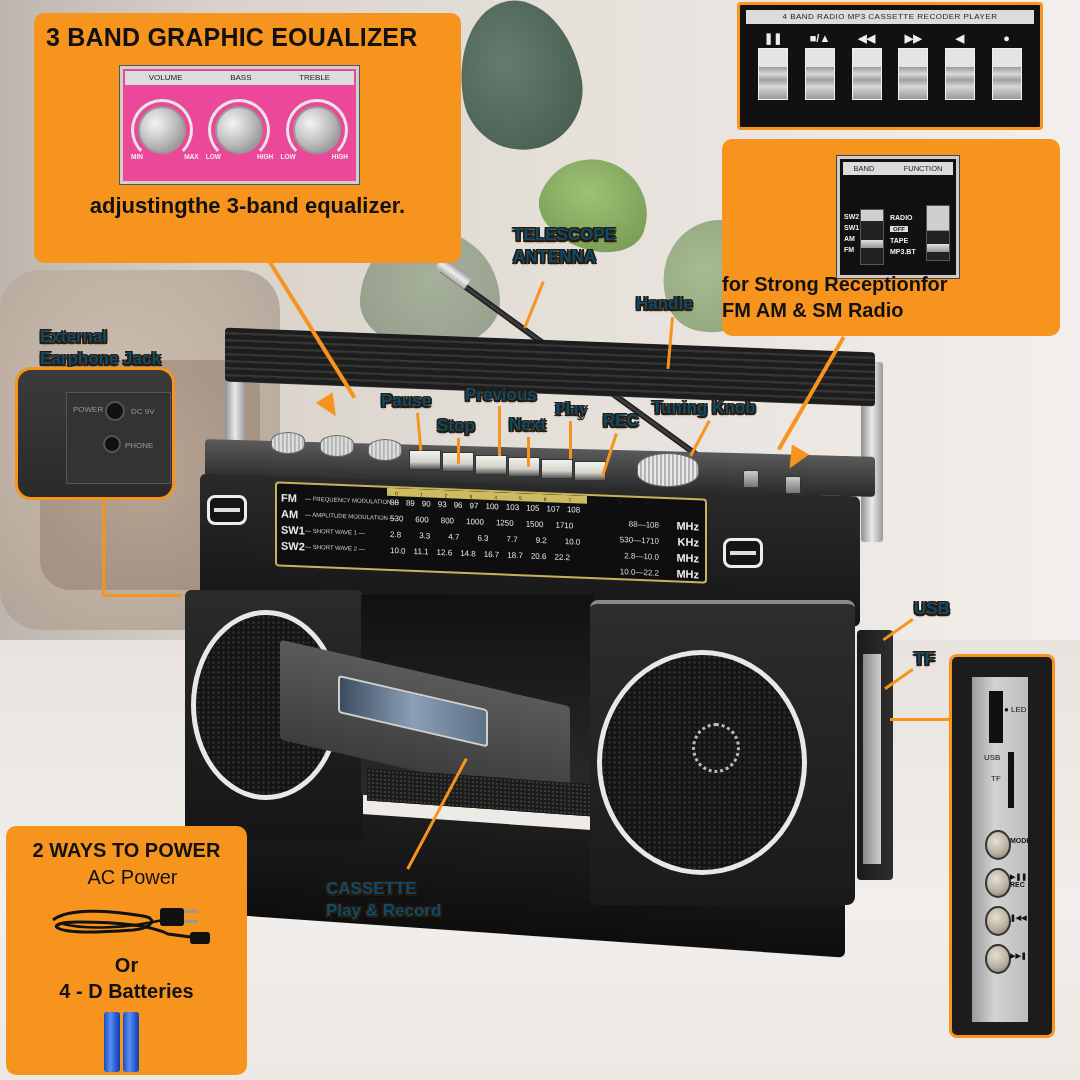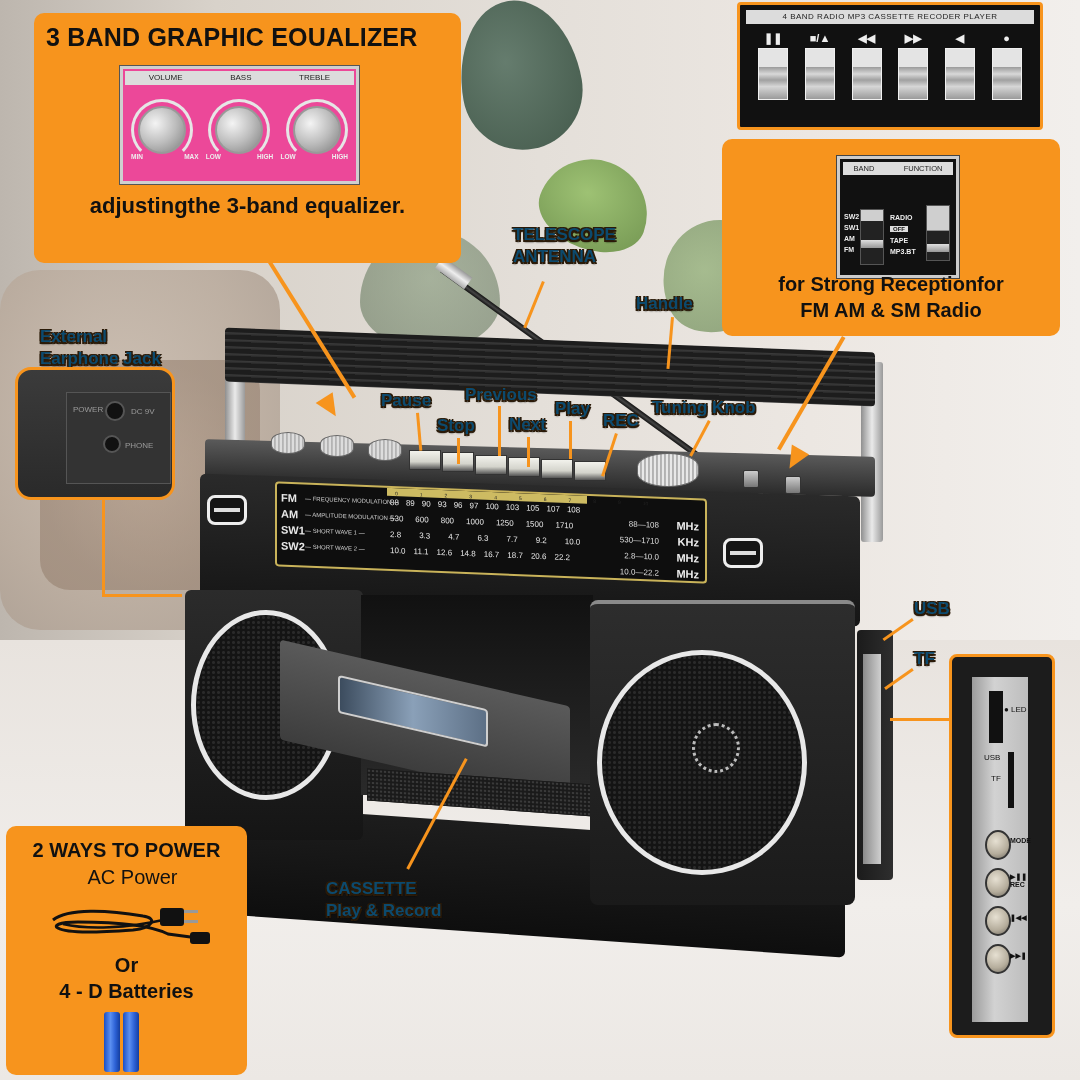--- a/index.html
+++ b/index.html
@@ -47,21 +47,21 @@
   .cp-btn { width: 30px; height: 52px; background: linear-gradient(180deg, #e4e4e4 0%, #e4e4e4 35%, #9a9a9a 36%, #d8d8d8 50%, #a0a0a0 62%, #d6d6d6 75%, #9a9a9a 100%); border: 1px solid #f0f0f0; }
 
   .band-box { left: 722px; top: 139px; width: 338px; height: 197px; }
   .band-panel { position: absolute; left: 115px; top: 17px; width: 122px; height: 122px; background: #111; border: 3px solid #ccc; outline: 1px solid #444; }
   .band-labels { display: flex; justify-content: space-around; height: 13px; background: #dcdcdc; color: #222; font-size: 7.5px; line-height: 13px; margin: 3px; gap: 8px; }
   .band-left { position: absolute; left: 4px; top: 52px; font-size: 7px; color: #eee; font-weight: bold; line-height: 11px; }
   .band-right { position: absolute; left: 50px; top: 53px; font-size: 7px; color: #eee; font-weight: bold; line-height: 11px; }
   .band-right .off { background: #ddd; color: #111; padding: 0 3px; font-size: 6px; }
   .slide1 { position: absolute; left: 20px; top: 50px; width: 24px; height: 56px; background: linear-gradient(180deg, #cfcfcf 0%, #cfcfcf 20%, #222 21%, #222 55%, #ddd 56%, #999 70%, #222 71%); border: 1px solid #555; }
   .slide2 { position: absolute; left: 86px; top: 46px; width: 24px; height: 56px; background: linear-gradient(180deg, #cfcfcf 0%, #cfcfcf 45%, #222 46%, #222 70%, #ddd 71%, #999 85%, #222 86%); border: 1px solid #555; }
-  .band-desc { position: absolute; left: 0; width: 100%; top: 132px; text-align: center; font-weight: bold; font-size: 20px; line-height: 26px; }
+  .band-desc { position: absolute; left: 0; width: 100%; top: 132px; font-weight: bold; font-size: 20px; line-height: 26px; }
 
   .power-box { left: 6px; top: 826px; width: 241px; height: 249px; }
   .power-title { position: absolute; left: 0; width: 100%; top: 13px; text-align: center; font-weight: bold; font-size: 20px; }
   .power-ac { position: absolute; left: 0; width: 100%; top: 40px; text-align: center; font-size: 20px; font-weight: normal; padding-left: 12px; }
   .power-cord { position: absolute; left: 42px; top: 72px; width: 165px; height: 52px; }
   .power-or { position: absolute; left: 0; width: 100%; top: 128px; text-align: center; font-size: 20px; font-weight: bold; }
   .power-bat { position: absolute; left: 0; width: 100%; top: 154px; text-align: center; font-size: 20px; font-weight: bold; }
   .batteries { position: absolute; left: 98px; top: 186px; display: flex; gap: 3px; }
   .battery { width: 16px; height: 60px; border-radius: 3px; background: linear-gradient(90deg, #1a4fc4 0%, #5b8ff0 40%, #2d62d6 70%, #143e9f 100%); }
 
@@ -395,21 +395,21 @@
 <div class="line" style="left:671px;top:317px;width:3px;height:52px;transform:rotate(5deg);"></div>
 
 <div class="tag" style="left:381px;top:390px;">Pause</div>
 <div class="line" style="left:416px;top:413px;width:3px;height:38px;transform:rotate(-5deg);"></div>
 <div class="tag" style="left:437px;top:415px;">Stop</div>
 <div class="line" style="left:457px;top:438px;width:3px;height:26px;"></div>
 <div class="tag" style="left:465px;top:384px;">Previous</div>
 <div class="line" style="left:498px;top:406px;width:3px;height:50px;"></div>
 <div class="tag" style="left:509px;top:414px;">Next</div>
 <div class="line" style="left:527px;top:437px;width:3px;height:30px;"></div>
-<div class="tag" style="left:555px;top:398px;">Play</div>
+<div class="tag" style="left:555px;top:398px;font-family:Liberation Serif, serif;">Play</div>
 <div class="line" style="left:569px;top:421px;width:3px;height:38px;"></div>
 <div class="tag" style="left:603px;top:410px;">REC</div>
 <div class="line" style="left:615px;top:433px;width:3px;height:45px;transform:rotate(18deg);"></div>
 <div class="tag" style="left:652px;top:397px;">Tuning Knob</div>
 <div class="line" style="left:708px;top:420px;width:3px;height:40px;transform:rotate(28deg);"></div>
 
 <div class="line" style="left:268px;top:263px;width:4px;height:160px;transform:rotate(-32deg);"></div>
 <div style="position:absolute;left:320px;top:396px;width:0;height:0;border-left:10px solid transparent;border-right:10px solid transparent;border-top:22px solid #f7941d;transform:rotate(-32deg);"></div>
 <div class="line" style="left:842px;top:336px;width:4px;height:130px;transform:rotate(30deg);"></div>
 <div style="position:absolute;left:785px;top:448px;width:0;height:0;border-left:10px solid transparent;border-right:10px solid transparent;border-top:22px solid #f7941d;transform:rotate(30deg);"></div>

